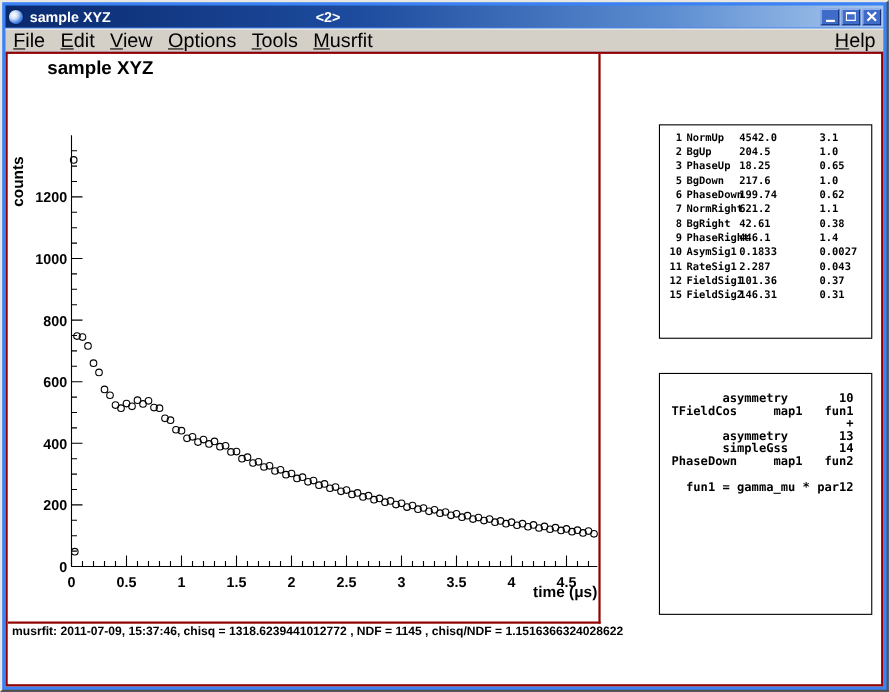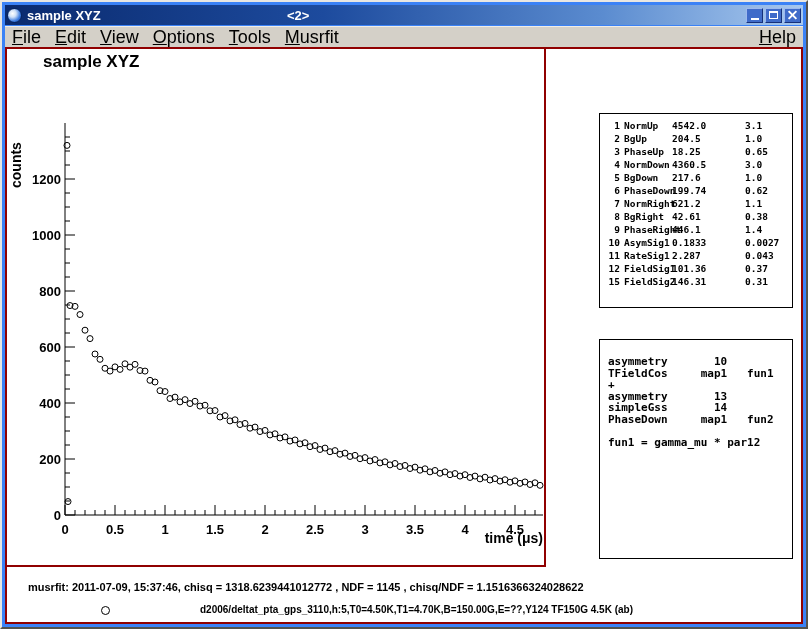--- a/index.html
+++ b/index.html
@@ -57,25 +57,25 @@
     font:bold 9.5px "DejaVu Sans Mono",monospace;color:#000;margin-top:31px;
   }
   .param-row{height:13px;line-height:13px;white-space:nowrap;}
   .pr-idx{display:inline-block;width:14px;margin-left:6px;text-align:right;}
   .pr-name{display:inline-block;width:48px;margin-left:4px;}
   .pr-val{display:inline-block;width:73px;}
   
   .theory-box{
     position:absolute;left:592px;top:290px;width:194px;height:220px;box-sizing:border-box;
     border:1px solid #000;background:#fff;padding:16px 16px 0 8px;
-    font:bold 11px "DejaVu Sans Mono",monospace;color:#000;
+    font:bold 11px "DejaVu Sans Mono",monospace;color:#000;text-align:right;
   }
   .theory-line{min-height:11.6px;line-height:11.6px;white-space:pre;}
   
-  .fit-info{position:absolute;left:4px;top:532px;font:bold 11px "Liberation Sans",sans-serif;color:#000;white-space:nowrap;margin-left:17px;}
+  .fit-info{position:absolute;left:4px;top:519px;font:bold 11px "Liberation Sans",sans-serif;color:#000;white-space:nowrap;}
   .legend{position:absolute;left:0;top:550px;width:786px;height:22px;}
   .legend-marker{position:absolute;left:94px;top:7px;width:7px;height:7px;border:1px solid #000;border-radius:50%;background:#fff;}
   .legend-text{position:absolute;left:193px;top:5px;font:bold 10px "Liberation Sans",sans-serif;color:#000;white-space:nowrap;}
 </style>
 </head>
 <body>
 
 <div class="window">
 
   <div class="titlebar">
@@ -305,21 +305,20 @@
         <text x="536" y="468" text-anchor="end" class="axis-title">time (μs)</text>
       </svg>
 
     <div class="pad-vline"></div>
     <div class="pad-hline"></div>
 
     <div class="param-box">
         <div class="param-row"><span class="pr-idx">1</span><span class="pr-name">NormUp</span><span class="pr-val">4542.0</span><span class="pr-err">3.1</span></div>
         <div class="param-row"><span class="pr-idx">2</span><span class="pr-name">BgUp</span><span class="pr-val">204.5</span><span class="pr-err">1.0</span></div>
         <div class="param-row"><span class="pr-idx">3</span><span class="pr-name">PhaseUp</span><span class="pr-val">18.25</span><span class="pr-err">0.65</span></div>
-        <div class="param-row"><span class="pr-idx">4</span><span class="pr-name">NormDown</span><span class="pr-val">4360.5</span><span class="pr-err">3.0</span></div>
         <div class="param-row"><span class="pr-idx">5</span><span class="pr-name">BgDown</span><span class="pr-val">217.6</span><span class="pr-err">1.0</span></div>
         <div class="param-row"><span class="pr-idx">6</span><span class="pr-name">PhaseDown</span><span class="pr-val">199.74</span><span class="pr-err">0.62</span></div>
         <div class="param-row"><span class="pr-idx">7</span><span class="pr-name">NormRight</span><span class="pr-val">621.2</span><span class="pr-err">1.1</span></div>
         <div class="param-row"><span class="pr-idx">8</span><span class="pr-name">BgRight</span><span class="pr-val">42.61</span><span class="pr-err">0.38</span></div>
         <div class="param-row"><span class="pr-idx">9</span><span class="pr-name">PhaseRight</span><span class="pr-val">446.1</span><span class="pr-err">1.4</span></div>
         <div class="param-row"><span class="pr-idx">10</span><span class="pr-name">AsymSig1</span><span class="pr-val">0.1833</span><span class="pr-err">0.0027</span></div>
         <div class="param-row"><span class="pr-idx">11</span><span class="pr-name">RateSig1</span><span class="pr-val">2.287</span><span class="pr-err">0.043</span></div>
         <div class="param-row"><span class="pr-idx">12</span><span class="pr-name">FieldSig1</span><span class="pr-val">101.36</span><span class="pr-err">0.37</span></div>
         <div class="param-row"><span class="pr-idx">15</span><span class="pr-name">FieldSig2</span><span class="pr-val">146.31</span><span class="pr-err">0.31</span></div>
       </div>
@@ -330,19 +329,15 @@
         <div class="theory-line">+</div>
         <div class="theory-line">asymmetry       13</div>
         <div class="theory-line">simpleGss       14</div>
         <div class="theory-line">PhaseDown     map1   fun2</div>
         <div class="theory-line"></div>
         <div class="theory-line">fun1 = gamma_mu * par12</div>
       </div>
 
     <div class="fit-info">musrfit: 2011-07-09, 15:37:46, chisq = 1318.6239441012772 , NDF = 1145 , chisq/NDF = 1.1516366324028622</div>
 
-    <div class="legend">
-      <div class="legend-marker"></div>
-      <div class="legend-text">d2006/deltat_pta_gps_3110,h:5,T0=4.50K,T1=4.70K,B=150.00G,E=??,Y124 TF150G 4.5K (ab)</div>
-    </div>
   </div>
 
 </div>
 
 </body></html>

